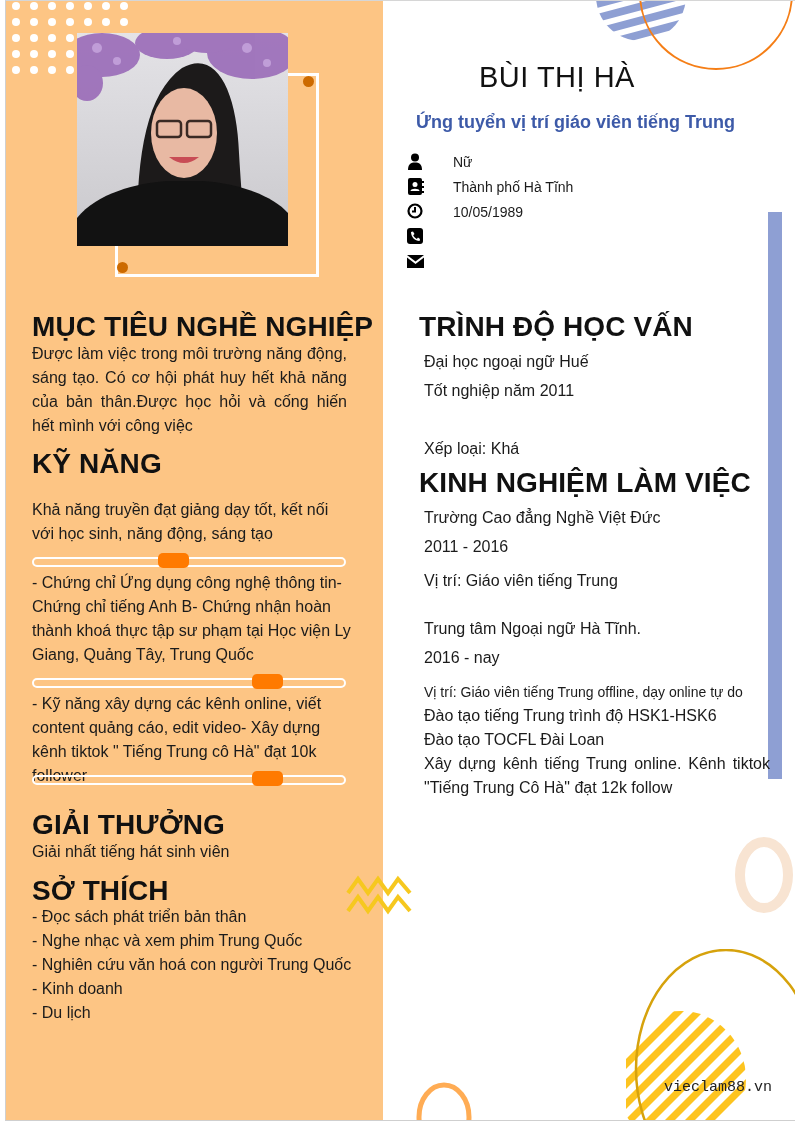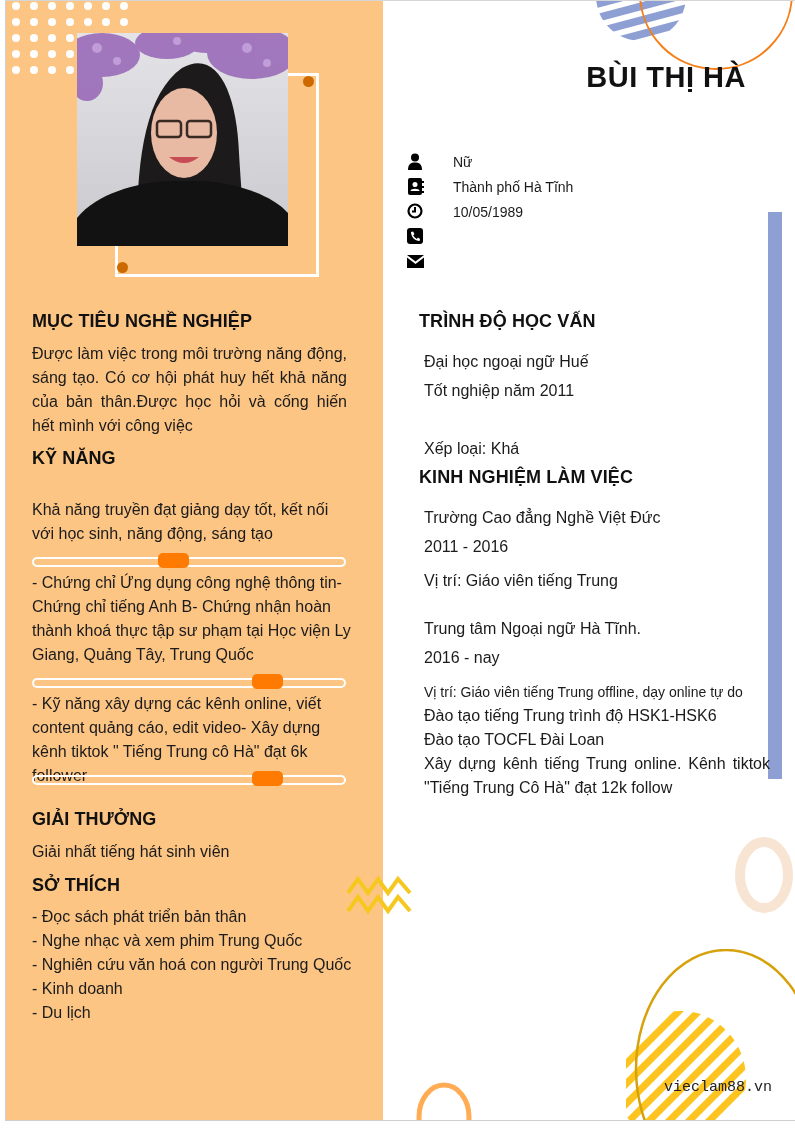--- a/index.html
+++ b/index.html
@@ -4,26 +4,26 @@
 <style>
   html, body { margin: 0; padding: 0; background: #ffffff; }
   body { width: 795px; height: 1140px; position: relative; overflow: hidden; font-family: "Liberation Sans", "DejaVu Sans", sans-serif; color: #111; }
   .page { position: absolute; left: 5px; top: 0; width: 789px; height: 1119px; background: #fff; border-right: 1px solid #cfcfcf; border-bottom: 1px solid #cfcfcf; border-left: 1px solid #cfcfcf; border-top: 1px solid #d6d6d6; overflow: hidden; }
   .left { position: absolute; left: 0; top: 0; width: 377px; height: 1119px; background: #fdc584; }
   .dots { position: absolute; left: 0; top: 0; }
   .dot { position: absolute; width: 8px; height: 8px; border-radius: 50%; background: #fff; }
   .photo-frame { position: absolute; left: 109px; top: 72px; width: 198px; height: 198px; border: 3px solid #fff; }
   .photo { position: absolute; left: 71px; top: 32px; width: 211px; height: 213px; overflow: hidden; background: #d9d9dc; }
   .orange-dot { position: absolute; width: 11px; height: 11px; border-radius: 50%; background: #cc6a00; }
-  .section-title { position: absolute; font-weight: 700; font-size: 18px; color: #111; letter-spacing: 0.1px; margin: 0; }
+  .section-title { position: absolute; font-weight: 700; font-size: 28px; color: #111; letter-spacing: 0.1px; margin: 0; }
   .para { position: absolute; font-size: 16px; line-height: 24px; color: #1b1b1b; margin: 0; }
   .justify { text-align: justify; }
   .slider { position: absolute; left: 26px; width: 310px; height: 6px; border: 2px solid #fff; border-radius: 6px; }
   .slider-knob { position: absolute; top: -6px; width: 31px; height: 15px; background: #ff7a00; border-radius: 5px; }
-  .name { position: absolute; left: 420px; top: 60px; width: 320px; text-align: right; font-size: 29px; font-weight: 700; color: #111; letter-spacing: 0.5px; }
+  .name { position: absolute; left: 391px; top: 60px; width: 320px; text-align: center; font-size: 29px; font-weight: 400; color: #111; letter-spacing: 0.5px; }
   .position { position: absolute; left: 410px; top: 111px; font-size: 18px; font-weight: 700; color: #3d5aa8; }
   .info-row { position: absolute; left: 401px; height: 20px; }
   .info-icon { position: absolute; left: 0; top: 0; width: 18px; height: 18px; }
   .info-text { position: absolute; left: 46px; top: 1px; font-size: 14px; color: #1b1b1b; white-space: nowrap; }
   .bold { font-weight: 400; }
   .vbar { position: absolute; left: 762px; top: 211px; width: 14px; height: 567px; background: #8e9fd3; }
   .watermark { position: absolute; left: 658px; top: 1078px; font-family: "Liberation Mono", "DejaVu Sans Mono", monospace; font-size: 15px; color: #222; }
   svg { display: block; }
 </style>
 </head>
@@ -105,21 +105,21 @@
     <p class="para" style="left:26px;top:497px;width:315px">Khả năng truyền đạt giảng dạy tốt, kết nối với học sinh, năng động, sáng tạo</p>
     <div class="slider" style="top:556px">
       <div class="slider-knob" style="left:124px"></div>
     </div>
 
     <p class="para" style="left:26px;top:570px;width:320px">- Chứng chỉ Ứng dụng công nghệ thông tin- Chứng chỉ tiếng Anh B- Chứng nhận hoàn thành khoá thực tập sư phạm tại Học viện Ly Giang, Quảng Tây, Trung Quốc</p>
     <div class="slider" style="top:677px">
       <div class="slider-knob" style="left:218px"></div>
     </div>
 
-    <p class="para" style="left:26px;top:691px;width:320px">- Kỹ năng xây dựng các kênh online, viết content quảng cáo, edit video- Xây dựng kênh tiktok " Tiếng Trung cô Hà" đạt 6k follower</p>
+    <p class="para" style="left:26px;top:691px;width:320px">- Kỹ năng xây dựng các kênh online, viết content quảng cáo, edit video- Xây dựng kênh tiktok " Tiếng Trung cô Hà" đạt 10k follower</p>
     <div class="slider" style="top:774px">
       <div class="slider-knob" style="left:218px"></div>
     </div>
 
     <h2 class="section-title" style="left:26px;top:808px">GIẢI THƯỞNG</h2>
     <p class="para" style="left:26px;top:839px">Giải nhất tiếng hát sinh viên</p>
 
     <h2 class="section-title" style="left:26px;top:874px">SỞ THÍCH</h2>
     <p class="para" style="left:26px;top:904px">- Đọc sách phát triển bản thân</p>
     <p class="para" style="left:26px;top:928px">- Nghe nhạc và xem phim Trung Quốc</p>
@@ -171,20 +171,21 @@
       <polygon points="20,190 170,40 180,40 30,190"></polygon>
       <polygon points="40,190 190,40 200,40 50,190"></polygon>
       <polygon points="60,190 210,40 220,40 70,190"></polygon>
     </g>
     <ellipse cx="100" cy="120" rx="90" ry="119" fill="none" stroke="#d6a20c" stroke-width="2.5"></ellipse>
   </svg>
 
   <div class="vbar"></div>
 
   <div class="name">BÙI THỊ HÀ</div>
+  <div class="position">Ứng tuyển vị trí giáo viên tiếng Trung</div>
 
   <div class="info-row" style="top:152px">
     <svg class="info-icon" viewBox="0 0 18 18">
       <circle cx="8" cy="4.5" r="4" fill="#000"></circle>
       <path d="M1 17 C1 11,4 9.5,8 9.5 C12 9.5,15 11,15 17 Z" fill="#000"></path>
     </svg>
     <span class="info-text">Nữ</span>
   </div>
   <div class="info-row" style="top:177px">
     <svg class="info-icon" viewBox="0 0 18 18">

